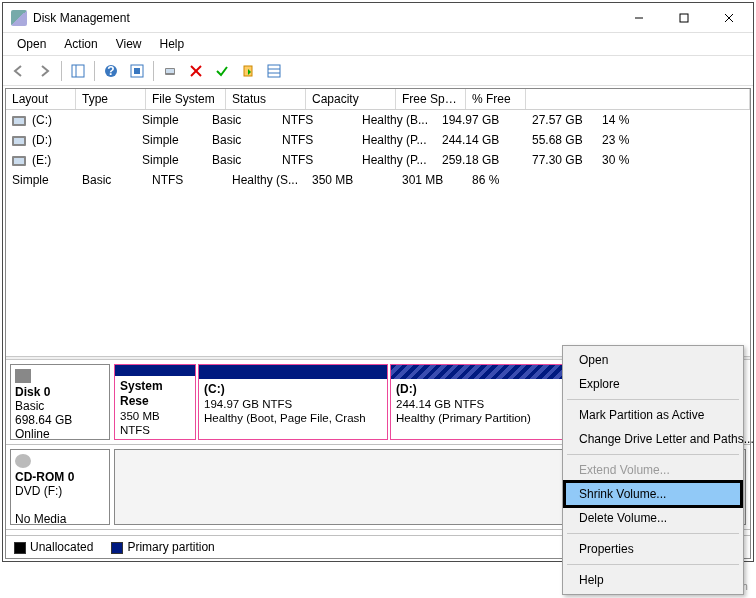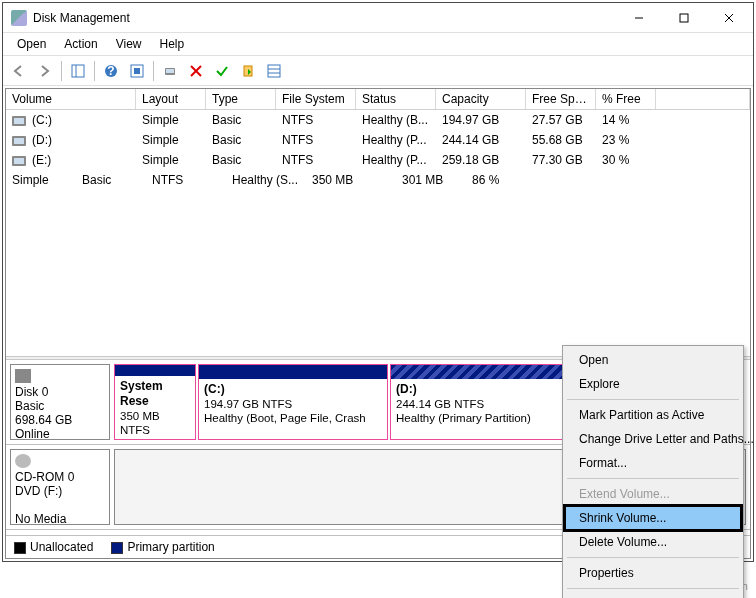--- a/index.html
+++ b/index.html
@@ -21,21 +21,21 @@
 .vhead div, .vrow div { padding: 3px 6px; overflow: hidden; white-space: nowrap; text-overflow: ellipsis; }
 .vhead div { border-right: 1px solid #d8d8d8; background: #fff; }
 .vrow { display: flex; }
 .c0{width:130px}.c1{width:70px}.c2{width:70px}.c3{width:80px}.c4{width:80px}.c5{width:90px}.c6{width:70px}.c7{width:60px}.c8{flex:1}
 .volico { display:inline-block; width:14px; height:10px; background:#888; border-radius:1px; margin-right:6px; vertical-align:middle; position:relative; }
 .volico::after { content:""; position:absolute; inset:2px; background:#cde; }
 .splitter { height: 4px; background: #f0f0f0; border-top:1px solid #c8c8c8; border-bottom:1px solid #c8c8c8; cursor: row-resize; }
 .diskpane { height: 175px; display: flex; flex-direction: column; overflow:auto; background:#fff; }
 .diskrow { display:flex; border-bottom:1px solid #c0c0c0; height:85px; }
 .diskhead { width:100px; border:1px solid #888; margin:4px; padding:4px; background:#fff; }
-.diskhead b { font-weight:normal; }
+.diskhead b { font-weight:bold; }
 .parts { flex:1; display:flex; margin:4px 4px 4px 0; gap:2px; }
 .part { border:1px solid #ec4899; display:flex; flex-direction:column; }
 .part .topbar { height:14px; background:#001a80; }
 .part.hatched .topbar { background: repeating-linear-gradient(135deg,#001a80 0 4px,#3a4db0 4px 8px); }
 .part .pbody { padding:3px 5px; font-size:11.5px; line-height:1.25; overflow:hidden; }
 .part .pbody b { font-weight:bold; }
 .legend { border-top:1px solid #c0c0c0; padding:4px 8px; display:flex; gap:18px; align-items:center; font-size:12px; }
 .legend .sw { display:inline-block; width:12px; height:12px; margin-right:4px; vertical-align:middle; border:1px solid #333; }
 .ctxmenu { position:absolute; left:562px; top:345px; width:182px; background:#f0f0f0; border:1px solid #a0a0a0; box-shadow:2px 2px 4px rgba(0,0,0,.25); padding:2px; z-index:10; }
 .ctxmenu div { padding:5px 14px; white-space:nowrap; }
@@ -140,21 +140,20 @@
           <rect x="1" y="1" width="12" height="12" fill="none" stroke="#3a78c0"></rect>
           <line x1="1" y1="5" x2="13" y2="5" stroke="#3a78c0"></line>
           <line x1="1" y1="9" x2="13" y2="9" stroke="#3a78c0"></line>
         </svg>
       </div>
   </div>
 
   <div class="content">
     <div class="volgrid">
       <div class="vhead">
-        <div class="c0">Volume</div>
         <div class="c1">Layout</div>
         <div class="c2">Type</div>
         <div class="c3">File System</div>
         <div class="c4">Status</div>
         <div class="c5">Capacity</div>
         <div class="c6">Free Spa...</div>
         <div class="c7">% Free</div>
         <div class="c8"></div>
       </div>
       <div id="volrows">
@@ -247,21 +246,20 @@
     </div>
   </div>
 </div>
 
 <div class="ctxmenu">
   <div>Open</div>
   <div>Explore</div>
   <div class="ctxsep"></div>
   <div>Mark Partition as Active</div>
   <div>Change Drive Letter and Paths...</div>
-  <div>Format...</div>
   <div class="ctxsep"></div>
   <div class="disabled">Extend Volume...</div>
   <div class="hl">Shrink Volume...</div>
   <div>Delete Volume...</div>
   <div class="ctxsep"></div>
   <div>Properties</div>
   <div class="ctxsep"></div>
   <div>Help</div>
 </div>
 

